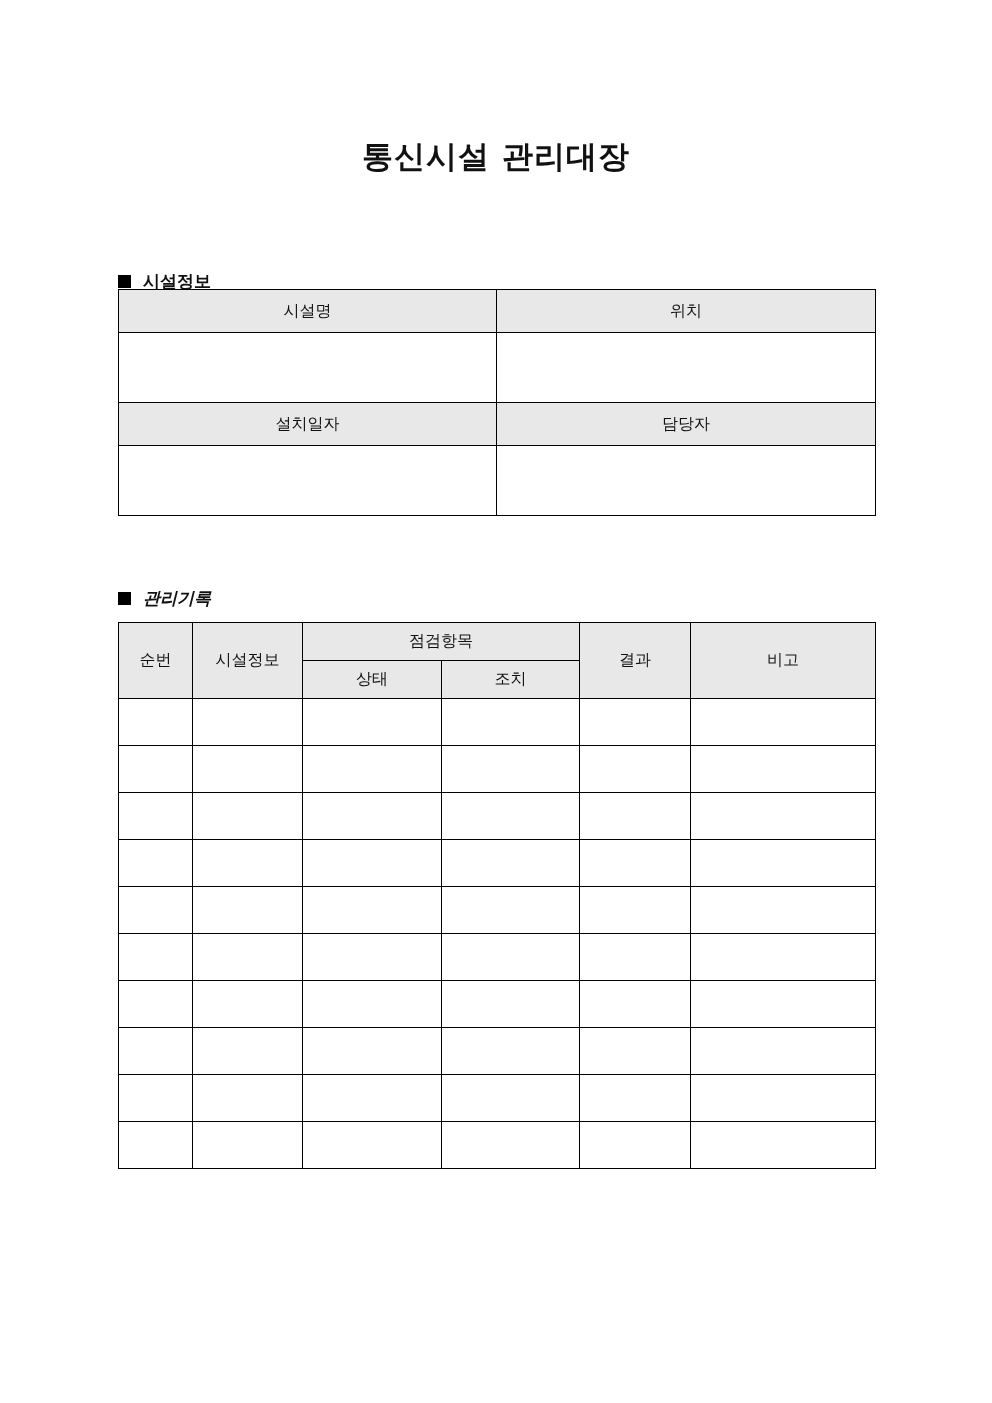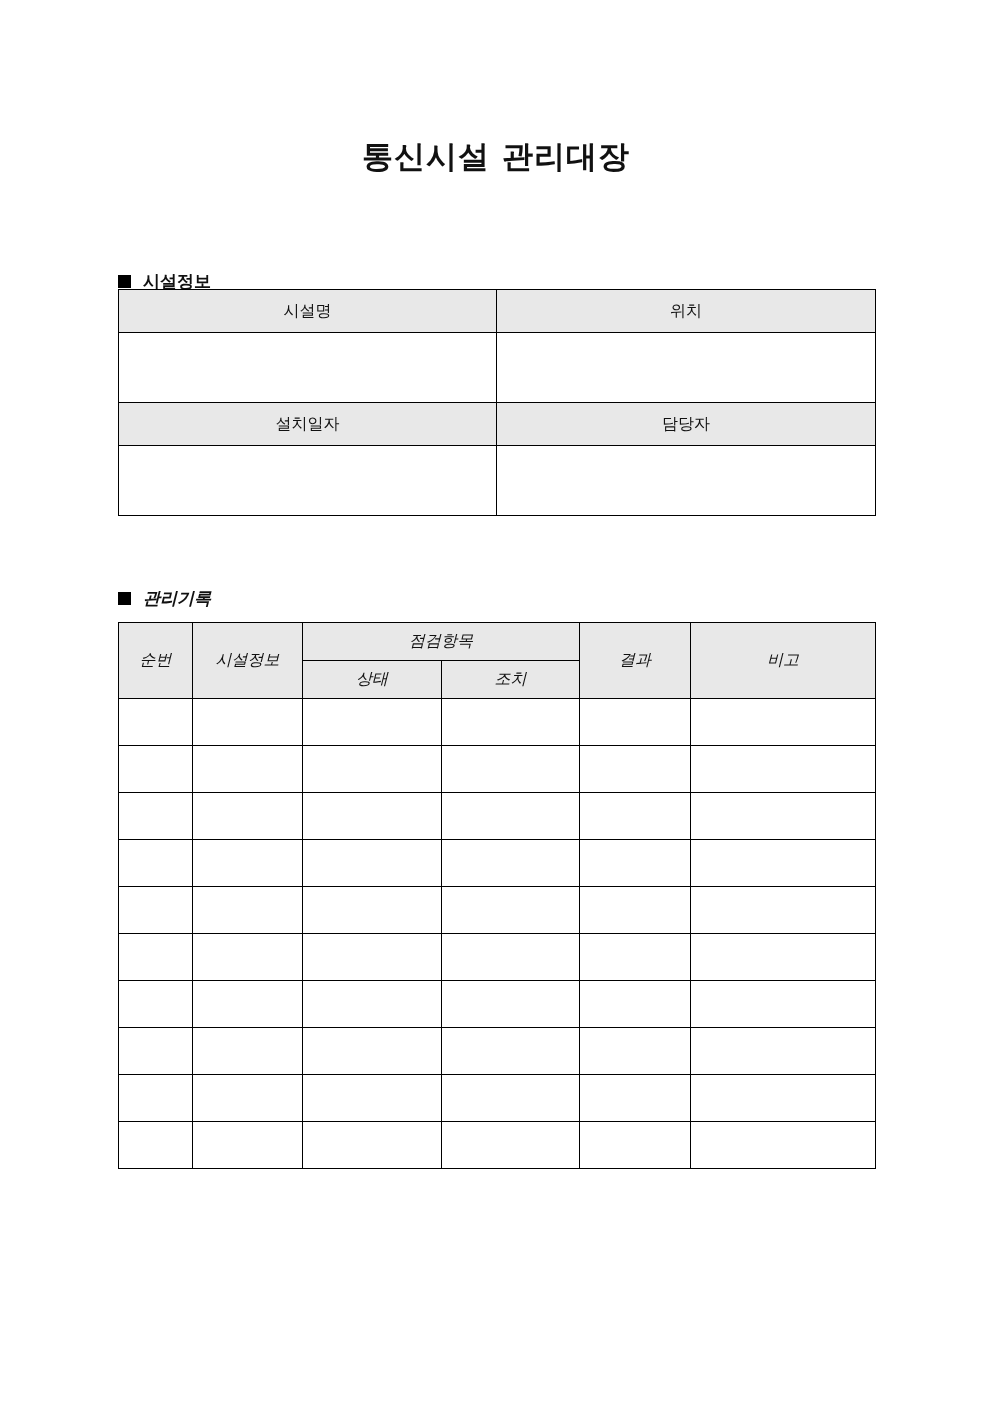--- a/index.html
+++ b/index.html
@@ -7,21 +7,21 @@
   .title { position: absolute; left: 0; width: 992px; top: 136px; text-align: center; font-size: 31px; font-weight: bold; letter-spacing: 1px; }
   .section { position: absolute; left: 118px; font-size: 17px; font-weight: bold; display: flex; align-items: center; }
   .section .sq { width: 13px; height: 13px; background: #000; margin-right: 12px; display: inline-block; }
   table { border-collapse: collapse; position: absolute; left: 118px; table-layout: fixed; }
   td, th { border: 1.5px solid #000; padding: 0; text-align: center; vertical-align: middle; font-weight: normal; font-size: 16px; }
   th { background: #e8e8e8; }
   #info { top: 289px; width: 757px; }
   #info th { height: 42px; margin-left: 32px; }
   #info td { height: 69px; }
   #records { top: 622px; width: 757px; }
-  #records th { height: 37px; font-style: italic; }
+  #records th { height: 37px; }
   #records td { height: 46px; }
 </style>
 </head>
 <body>
 
 <div class="title">통신시설 관리대장</div>
 
 <div class="section" style="top:270px;">
   <span class="sq"></span>
   <span>시설정보</span>

